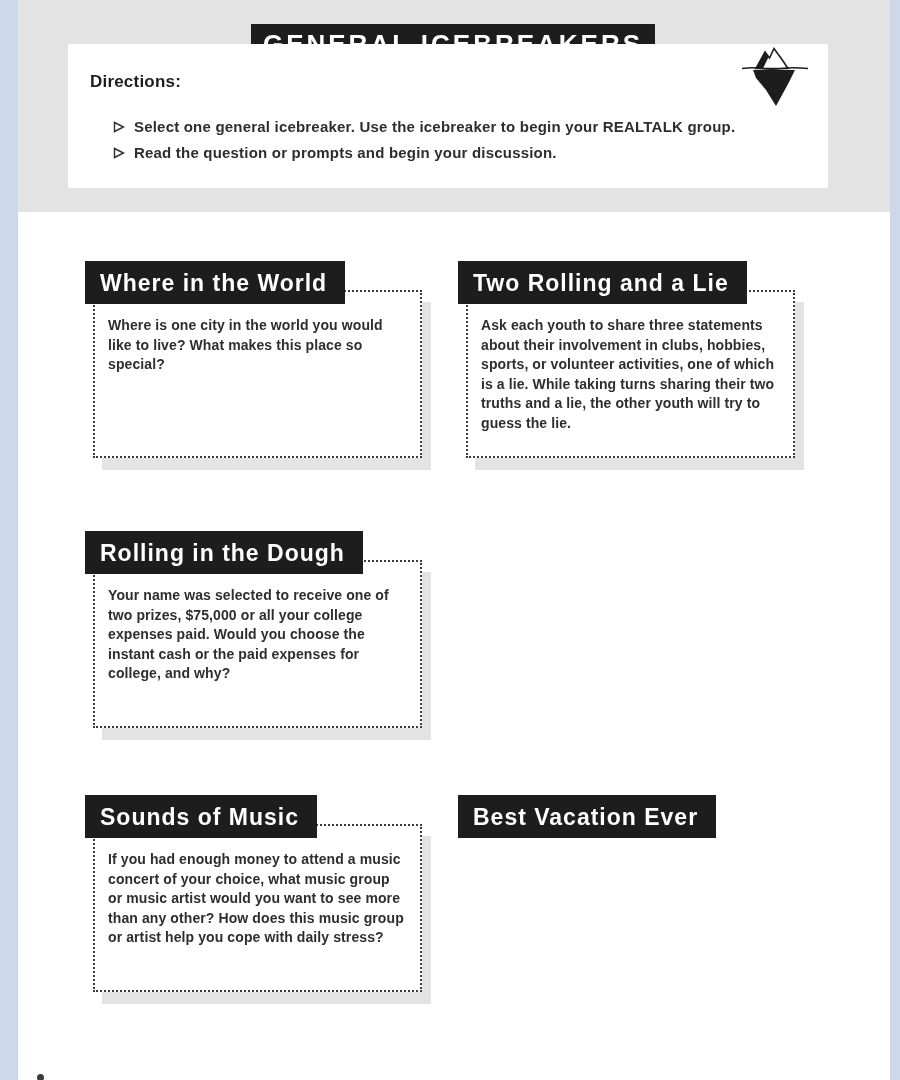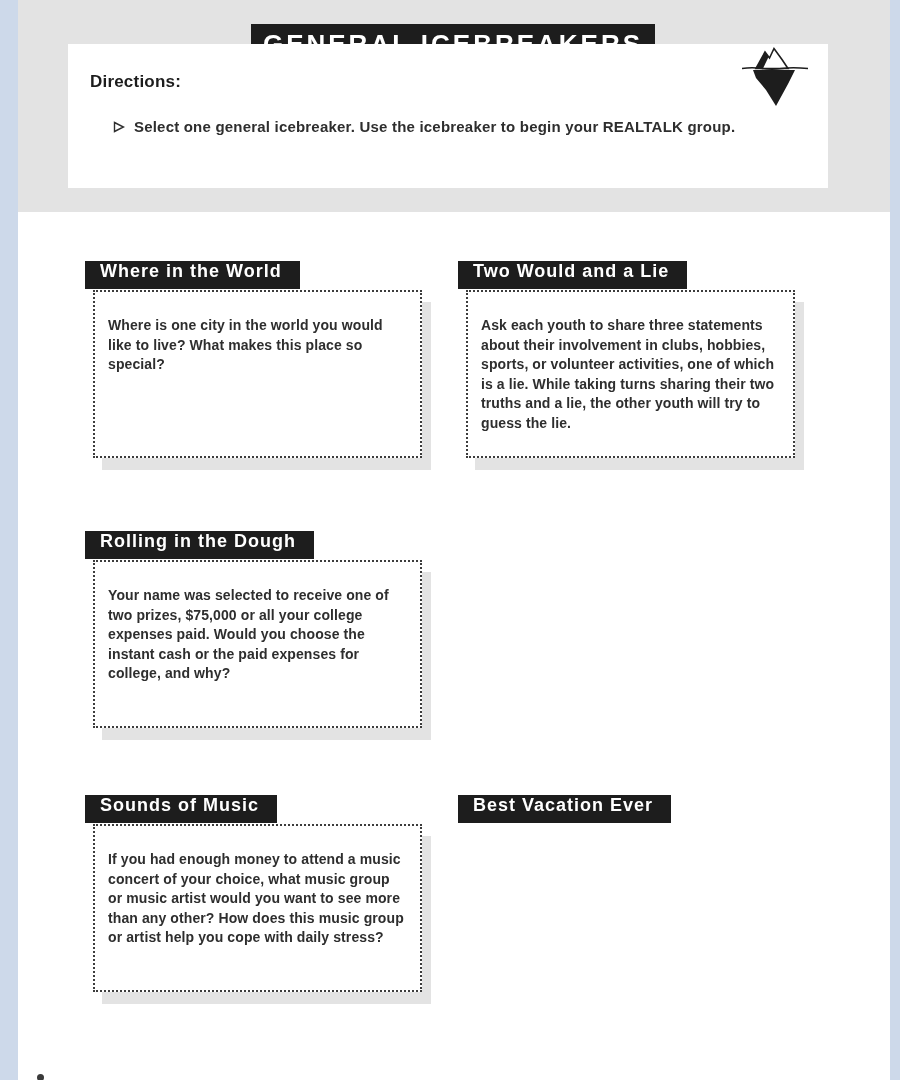--- a/index.html
+++ b/index.html
@@ -45,22 +45,22 @@
   .card{position:absolute;width:420px;height:230px;}
   .card.c1{left:67px;top:261px;}
   .card.c2{left:440px;top:261px;}
   .card.c3{left:67px;top:531px;}
   .card.c4{left:440px;top:531px;}
   .card.c5{left:67px;top:795px;}
   .card.c6{left:440px;top:795px;}
   .card-banner{
     position:absolute;left:0;top:0;z-index:2;
     background:#1d1d1d;color:#ffffff;
-    font-size:18px;font-weight:bold;letter-spacing:1px;
-    padding:0 18px 7px 15px;white-space:nowrap;
+    font-size:23px;font-weight:bold;letter-spacing:1px;
+    padding:9px 18px 7px 15px;white-space:nowrap;
   }
   .card-box{
     position:absolute;left:8px;top:29px;width:329px;height:168px;
     box-sizing:border-box;
     background:#ffffff;
     border:2px dotted #3c3c3c;
     box-shadow:9px 12px 0 #e3e3e3;
     padding:24px 14px 8px 13px;
   }
   .card-body{
@@ -84,38 +84,44 @@
   </div>
 
   <div class="directions-box">
     <div class="directions-heading">Directions:</div>
     <div class="bullet-row b1">
       <svg class="bullet-icon" width="12" height="12" viewBox="0 0 12 12">
           <path d="M1.5 1.5 L10.5 6 L1.5 10.5 Z" fill="none" stroke="#2e2e2e" stroke-width="1.4"></path>
         </svg>
       <span>Select one general icebreaker. Use the icebreaker to begin your REALTALK group.</span>
     </div>
+    <div class="bullet-row b2">
+      <svg class="bullet-icon" width="12" height="12" viewBox="0 0 12 12">
+          <path d="M1.5 1.5 L10.5 6 L1.5 10.5 Z" fill="none" stroke="#2e2e2e" stroke-width="1.4"></path>
+        </svg>
+      <span>Read the question or prompts and begin your discussion.</span>
+    </div>
   </div>
 
   <svg class="iceberg" width="66" height="62" viewBox="0 0 66 62">
     <path d="M14 22.5 L23 6 L27.5 12 L32 2.5 L40 13.5 L46 22.5 Z" fill="#ffffff" stroke="#1d1d1d" stroke-width="1.6"></path>
     <path d="M14 22.5 L23 6 L26.5 11 L21 22.5 Z" fill="#1d1d1d"></path>
     <path d="M0 22.5 Q 10 21 20 22.5 T 40 22.5 T 66 22.5" fill="none" stroke="#1d1d1d" stroke-width="1.4"></path>
     <path d="M11 24 L53 24 L46 38 L34 60 L24 44 L14 32 Z" fill="#1d1d1d"></path>
   </svg>
 
   <div class="card c1">
     <div class="card-banner"><span>Where in the World</span></div>
     <div class="card-box">
       <div class="card-body">Where is one city in the world you would like to live? What makes this place so special?</div>
     </div>
   </div>
 
   <div class="card c2">
-    <div class="card-banner"><span>Two Would and a Lie</span></div>
+    <div class="card-banner"><span>Two Rolling and a Lie</span></div>
     <div class="card-box">
       <div class="card-body">Ask each youth to share three statements about their involvement in clubs, hobbies, sports, or volunteer activities, one of which is a lie. While taking turns sharing their two truths and a lie, the other youth will try to guess the lie.</div>
     </div>
   </div>
 
   <div class="card c3">
     <div class="card-banner"><span>Rolling in the Dough</span></div>
     <div class="card-box">
       <div class="card-body">Your name was selected to receive one of two prizes, $75,000 or all your college expenses paid. Would you choose the instant cash or the paid expenses for college, and why?</div>
     </div>

